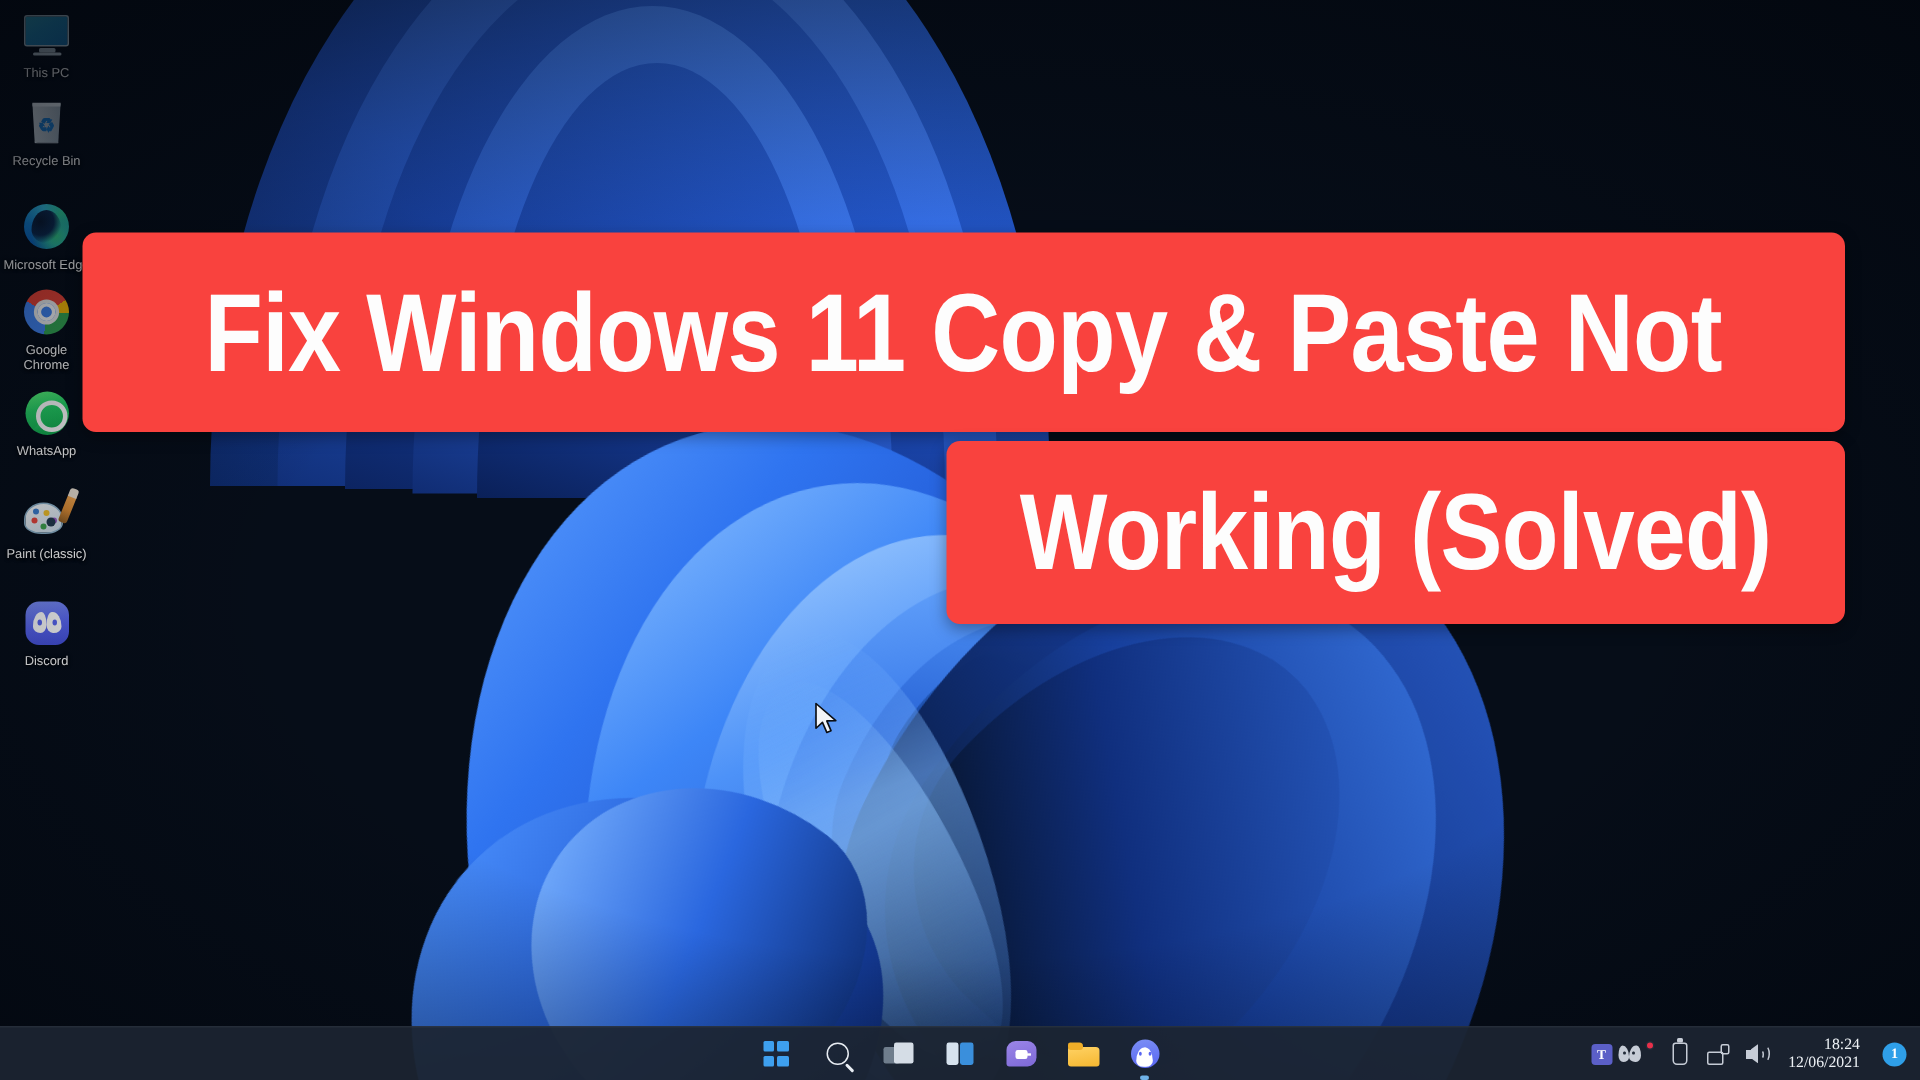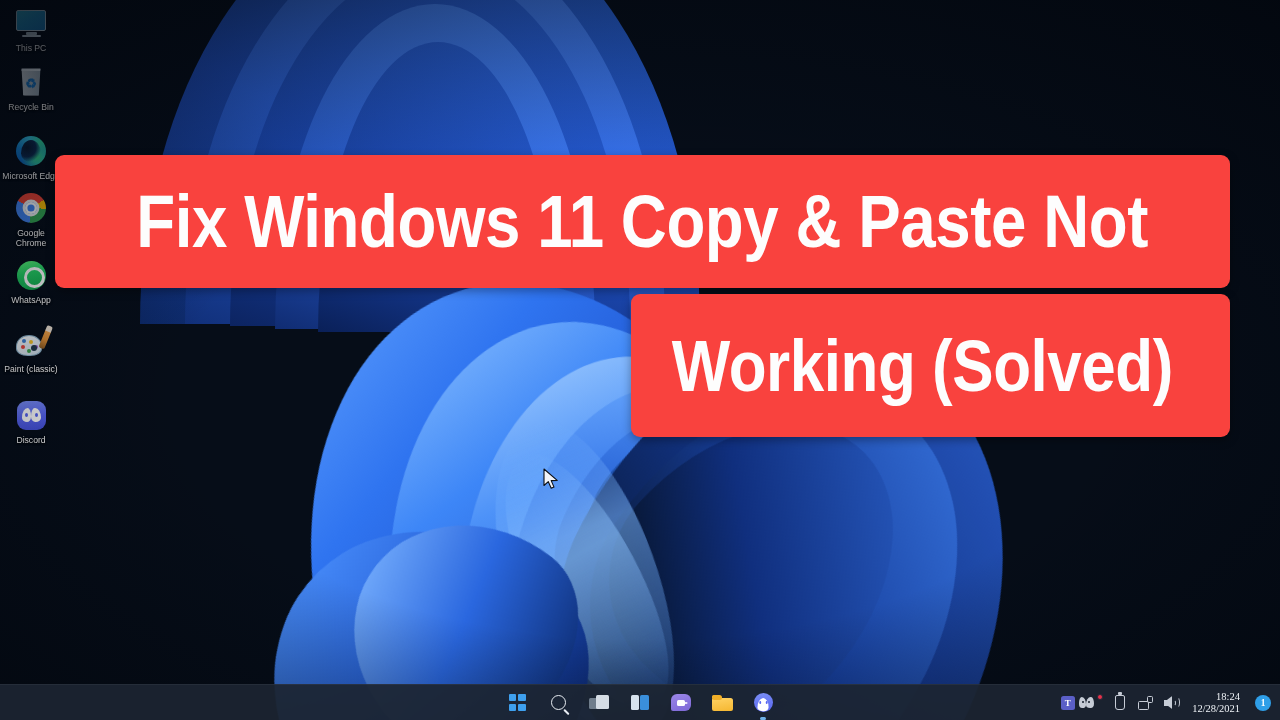--- a/index.html
+++ b/index.html
@@ -177,21 +177,21 @@
     font-family:"Liberation Sans Narrow","Liberation Sans",sans-serif;
     font-weight:700;
     color:#fdfdfd;
     white-space:nowrap;
     letter-spacing:-.5px;
     transform:scaleX(.86);
     transform-origin:center;
   }
   #banner1{ left:55px; top:155px; width:1175px; height:133px; justify-content:center; }
   #banner1 .txt{ font-size:74px; }
-  #banner2{ left:631px; top:294px; width:599px; height:143px; justify-content:flex-start; }
+  #banner2{ left:631px; top:294px; width:599px; height:122px; justify-content:center; }
   #banner2 .txt{ font-size:72px; }
 
   
   #cursor{ position:absolute; left:543px; top:468px; z-index:9; }
 
   
   #taskbar{
     position:absolute; left:0; bottom:0; width:1280px; height:36px;
     background:rgba(28,37,49,.93);
     border-top:1px solid rgba(255,255,255,.05);
@@ -506,21 +506,21 @@
         <span class="tvol">
           <span class="sp"></span>
             <span class="cone"></span>
           <span class="w1"></span>
             <span class="w2"></span>
         </span>
       </div>
 
       <div id="clock">
         <span>18:24</span>
-        <span>12/28/2021</span>
+        <span>12/06/2021</span>
       </div>
 
       <div id="notif">1</div>
 
     </div>
 
   </div>
 
 </div>
 

